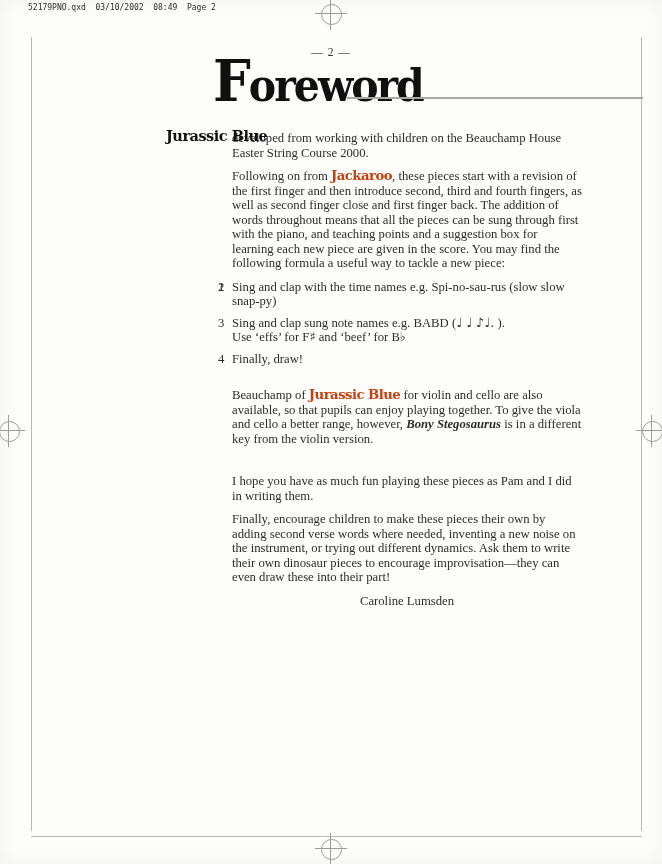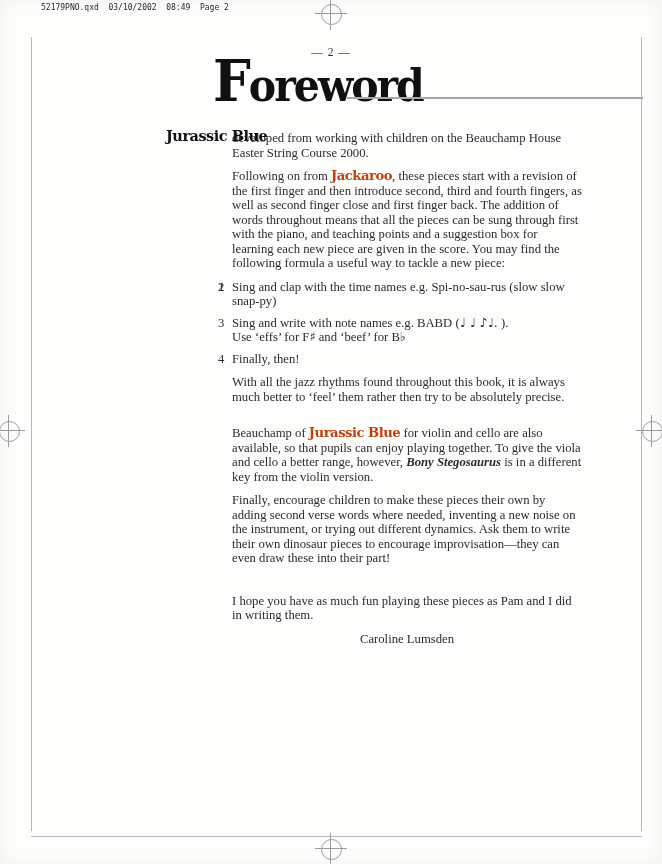--- a/index.html
+++ b/index.html
@@ -18,21 +18,20 @@
     box-shadow: inset 0 0 18px rgba(0,0,0,0.05);
   }
   .prepress-header {
     position: absolute;
     top: 3px;
     left: 28px;
     font-family: "DejaVu Sans Mono", monospace;
     font-size: 8px;
     color: #2a2a2a;
     white-space: pre;
-    margin-left: 13px;
   }
   
   .cropline { position: absolute; background: #b8b8b8; }
   .crop-left   { left: 31px;  top: 37px;  width: 1px;  height: 794px; }
   .crop-right  { left: 641px; top: 37px;  width: 1px;  height: 794px; }
   .crop-bottom { left: 31px;  top: 836px; width: 611px; height: 1px; }
   
   .regmark { position: absolute; width: 32px; height: 32px; }
   .regmark .rm-circle {
     position: absolute; left: 6px; top: 6px; width: 19px; height: 19px;
@@ -157,34 +156,33 @@
       <span class="list-num">1</span>
     </div>
 
     <div class="list-item">
       <span class="list-num">2</span>
       <span>Sing and clap with the time names e.g. Spi-no-sau-rus (slow slow snap-py)</span>
     </div>
 
     <div class="list-item">
       <span class="list-num">3</span>
-      <div><span>Sing and write with note names e.g. BABD (</span><span class="music">♩ ♩ ♪♩.</span><span> ).</span><br>
+      <div><span>Sing and clap sung note names e.g. BABD (</span><span class="music">♩ ♩ ♪♩.</span><span> ).</span><br>
       <span>Use ‘effs’ for F</span><span class="music">♯</span><span> and ‘beef’ for B</span><span class="music">♭</span></div>
     </div>
 
     <div class="list-item">
       <span class="list-num">4</span>
-      <span>Finally, then!</span>
+      <span>Finally, draw!</span>
     </div>
 
-    <p class="para" style="margin-top:9px"><span>With all the jazz rhythms found throughout this book, it is always much better to ‘feel’ them rather then try to be absolutely precise.</span></p>
 
     <p class="para gap-lg"><span>Beauchamp of </span><span class="decor-inline">Jurassic Blue</span><span> for violin and cello are also available, so that pupils can enjoy playing together. To give the viola and cello a better range, however, </span><span class="bold-italic">Bony Stegosaurus</span><span> is in a different key from the violin version.</span></p>
 
+    <p class="para gap-xl"><span>I hope you have as much fun playing these pieces as Pam and I did in writing them.</span></p>
+
     <p class="para"><span>Finally, encourage children to make these pieces their own by adding second verse words where needed, inventing a new noise on the instrument, or trying out different dynamics. Ask them to write their own dinosaur pieces to encourage improvisation—they can even draw these into their part!</span></p>
-
-    <p class="para gap-xl"><span>I hope you have as much fun playing these pieces as Pam and I did in writing them.</span></p>
 
     <p class="signature">Caroline Lumsden</p>
 
   </div>
 
 </div>
 
 </body></html>

